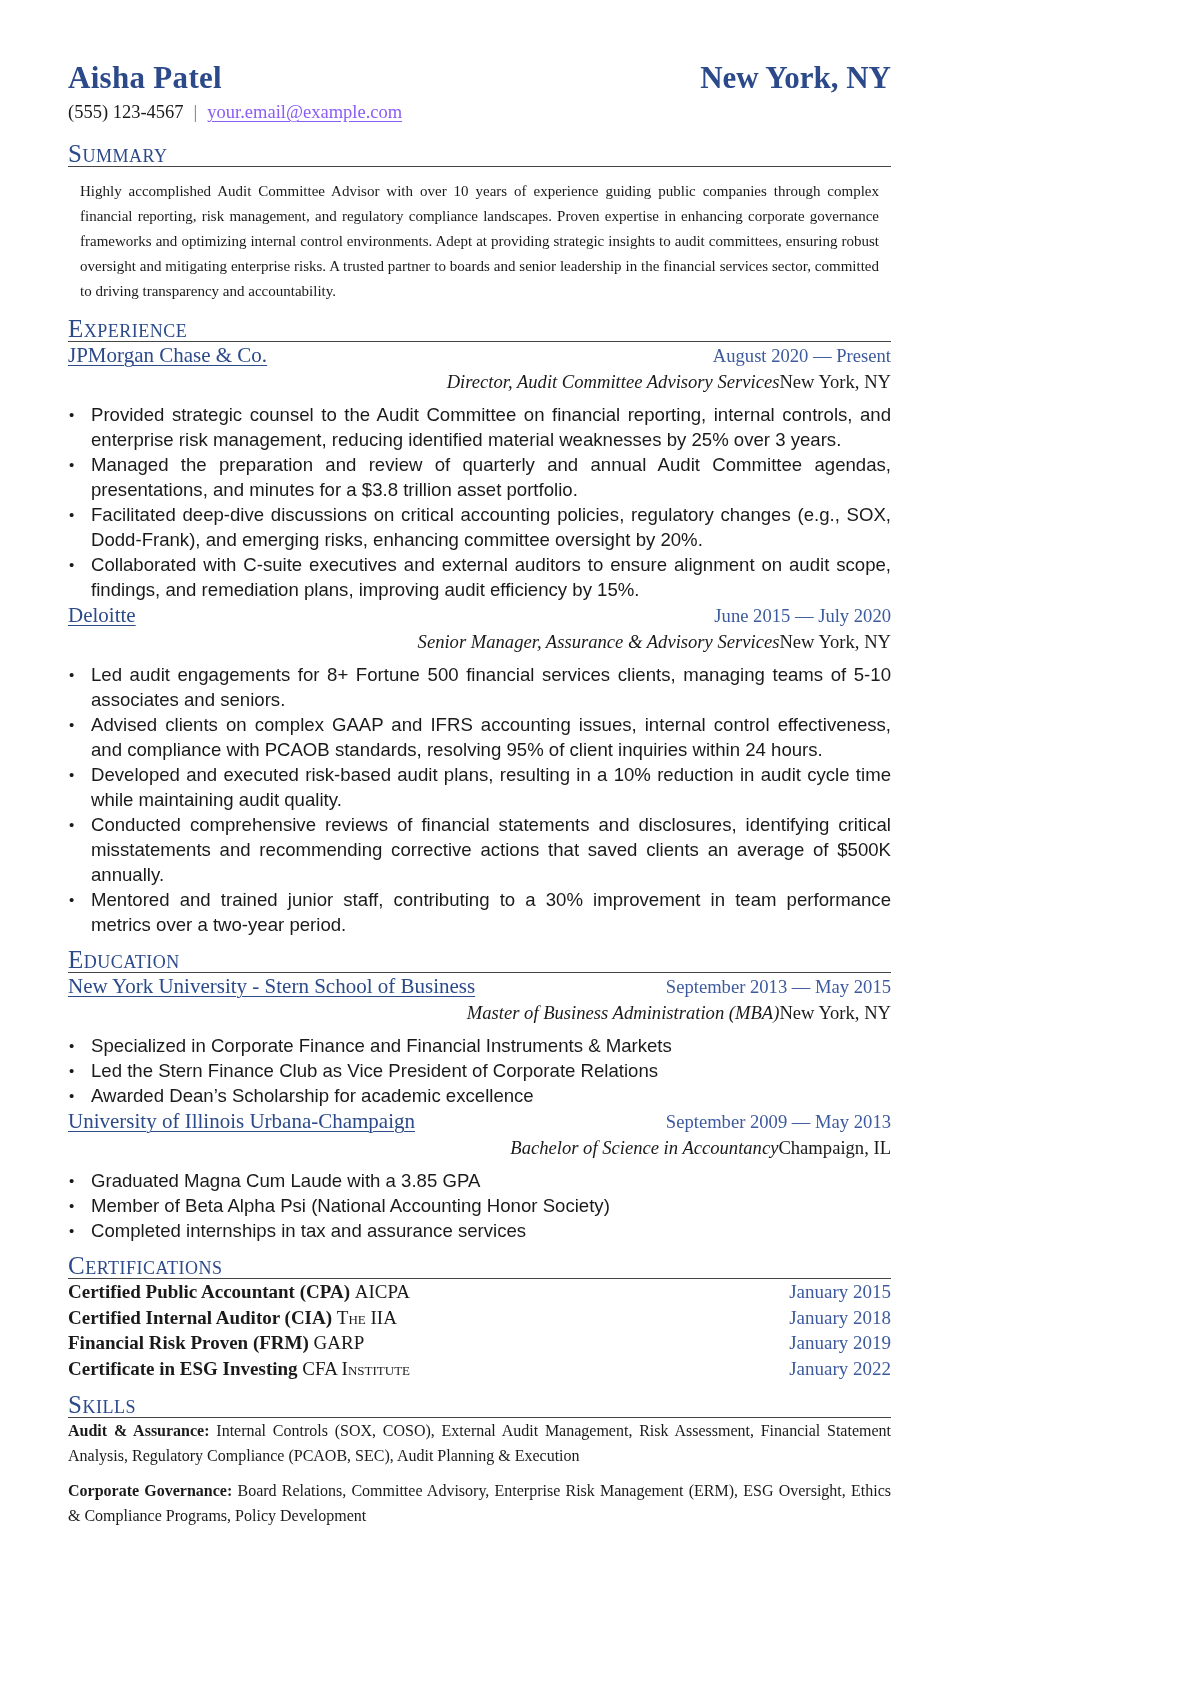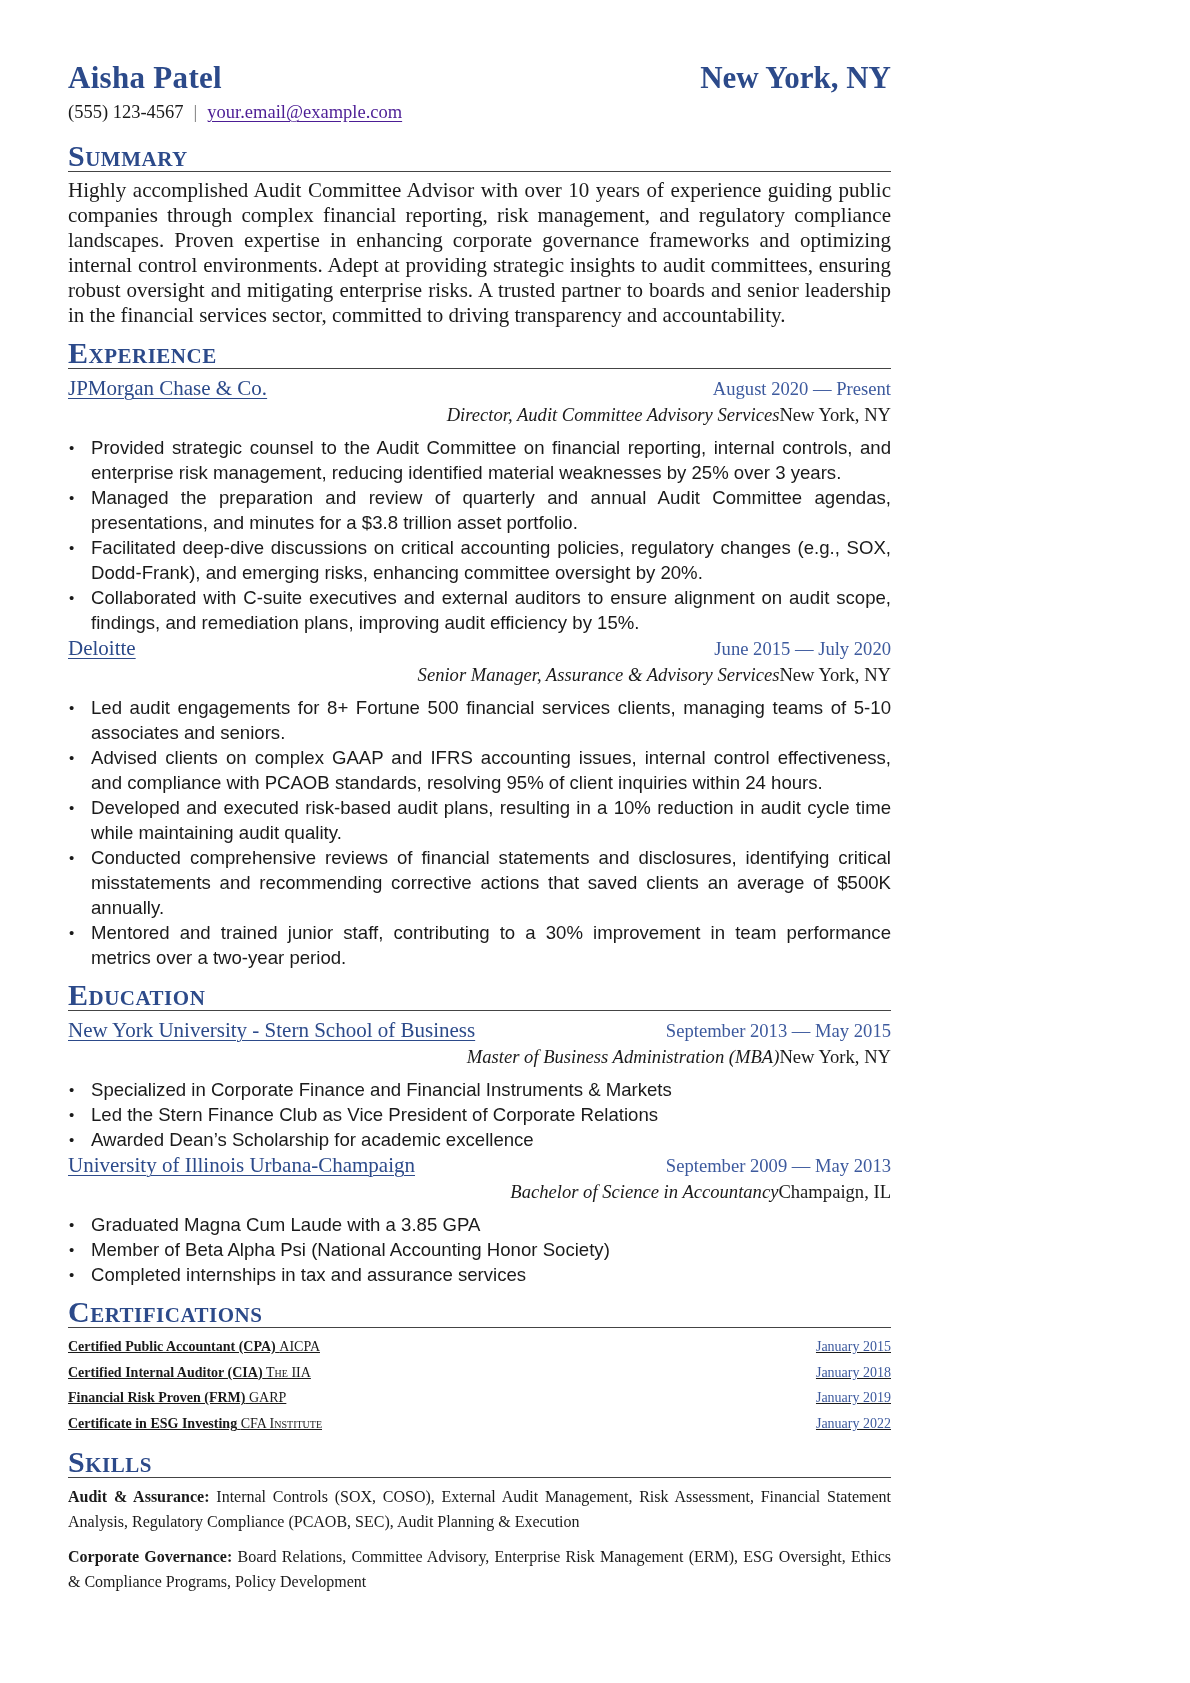--- a/index.html
+++ b/index.html
@@ -8,42 +8,42 @@
     font-family: "DejaVu Serif", "Liberation Serif", serif;
     color: #1a1a1a;
   }
   .page { position: relative; padding: 60px 67px 0 68px; box-sizing: border-box; width: 958px; }
 
   .header { display: flex; justify-content: space-between; align-items: baseline; }
   .name { font-family: "Liberation Serif", serif; font-weight: bold; font-size: 31px; color: #2c4a8a; letter-spacing: 0.3px; }
   .hdr-loc { font-family: "Liberation Serif", serif; font-weight: bold; font-size: 31px; color: #2c4a8a; }
   .contact { font-family: "Liberation Serif", serif; font-size: 18.5px; margin-top: 6px; color: #1a1a1a; }
   .contact .sep { color: #777; margin: 0 10px; }
-  .contact a { color: #4c1d95; text-decoration: underline; text-underline-offset: 3px; }
+  .contact a { color: #8b5cf6; text-decoration: underline; text-underline-offset: 3px; }
 
   .section-title {
-    font-family: "Liberation Serif", serif; font-weight: bold; color: #2c4a8a;
-    font-variant: small-caps; font-size: 30px; letter-spacing: 0.5px;
+    font-family: "Liberation Serif", serif; font-weight: normal; color: #2c4a8a;
+    font-variant: small-caps; font-size: 25px; letter-spacing: 0.5px;
     border-bottom: 1.3px solid #444; padding-bottom: 0px; line-height: 1.0;
-    margin-top: 14px; margin-bottom: 6px;
+    margin-top: 14px; 
   }
-  .summary { font-family: "Liberation Serif", serif; font-size: 21px; line-height: 25px; text-align: justify; margin: 0; }
+  .summary { font-family: "Liberation Serif", serif; font-size: 15px; line-height: 25px; text-align: justify; margin: 12px; }
 
   .entry-head { display: flex; justify-content: space-between; align-items: baseline; line-height: 27px; }
   .entry-title { font-family: "Liberation Serif", serif; font-size: 21px; color: #2c4a8a; text-decoration: underline; text-underline-offset: 3px; text-decoration-thickness: 1px; }
   .entry-date { font-family: "Liberation Serif", serif; font-size: 18.6px; color: #3d5a9e; }
   .entry-sub { display: flex; justify-content: flex-end; align-items: baseline; line-height: 25px; margin-bottom: 8px; }
   .entry-role { font-family: "Liberation Serif", serif; font-style: italic; font-size: 18.6px; }
   .entry-loc { font-family: "Liberation Serif", serif; font-size: 18.6px; }
 
   ul.bullets { margin: 0; padding: 0 0 0 23px; list-style: none; }
   ul.bullets li { position: relative; font-family: Liberation Sans, sans-serif; font-size: 18.6px; line-height: 25px; text-align: justify; }
   ul.bullets li::before { content: "\2022"; position: absolute; left: -22px; top: 0; font-size: 15px; }
 
-  .cert-row { display: flex; justify-content: space-between; align-items: center; line-height: 25.7px; font-family: "Liberation Serif", serif; font-size: 14px; text-decoration: underline; }
+  .cert-row { display: flex; justify-content: space-between; align-items: center; line-height: 25.7px; font-family: "Liberation Serif", serif; font-size: 19px; }
   .cert-name { font-weight: bold; }
   .cert-issuer { font-variant: small-caps; }
   .cert-date { color: #3d5a9e; }
 
   .skill { font-family: "Liberation Serif", serif; font-size: 16px; line-height: 25px; text-align: justify; margin: 0 0 10px 0; }
   .skill .label { font-weight: bold; }
 </style>
 </head>
 <body>
 

